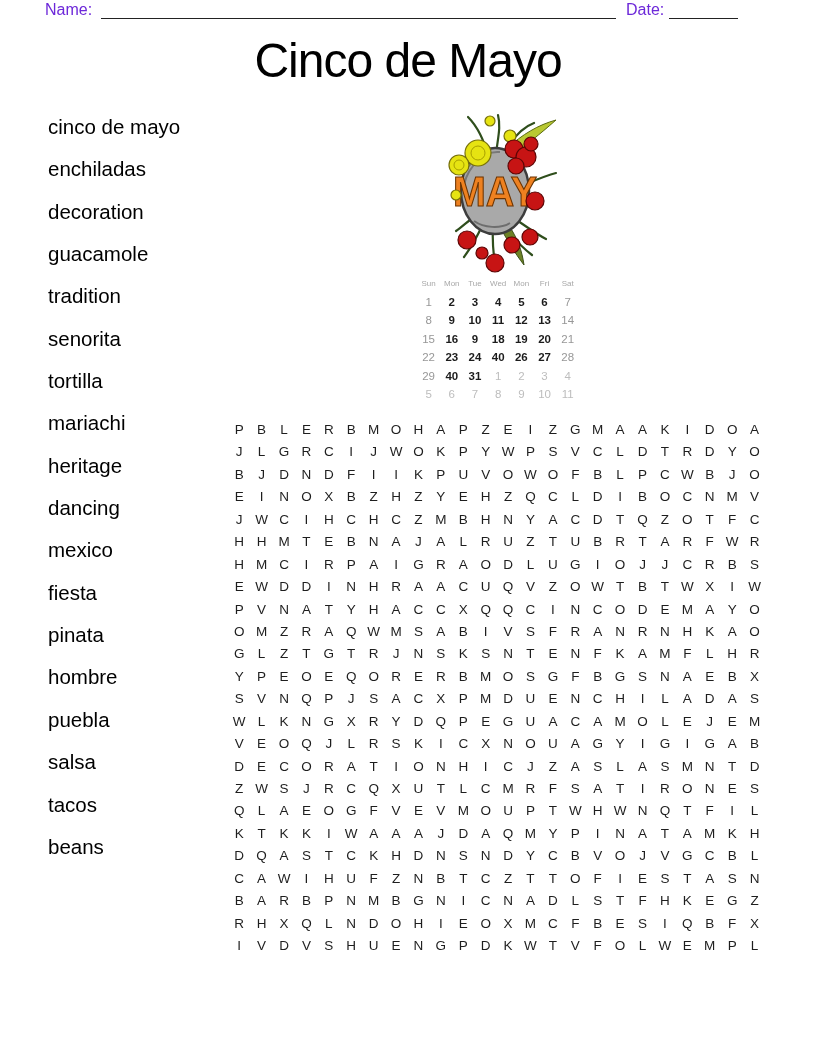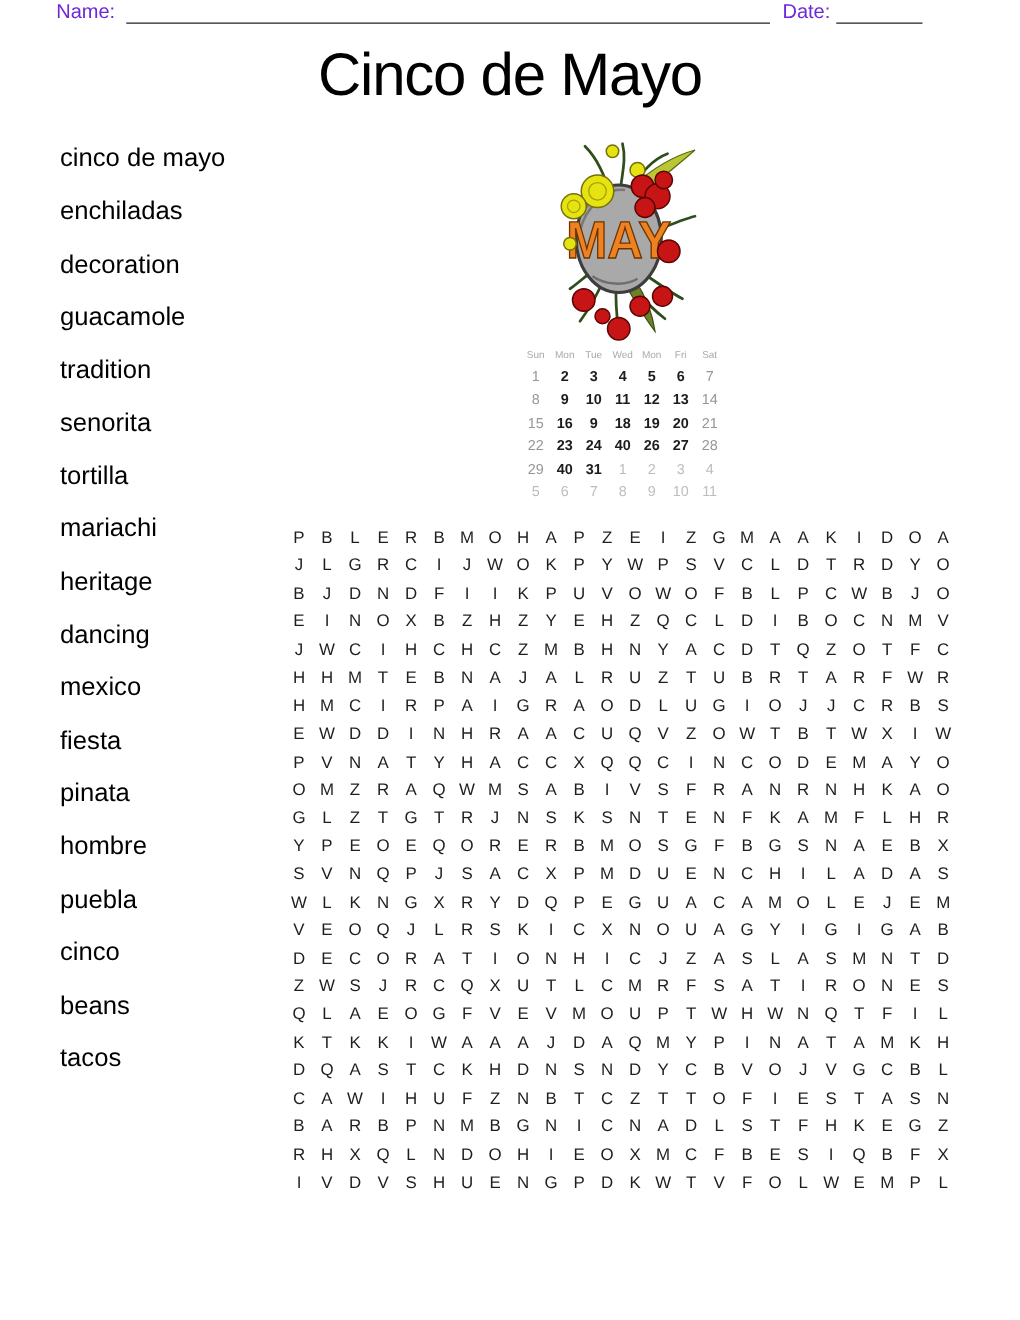--- a/index.html
+++ b/index.html
@@ -62,23 +62,23 @@
       <div class="word">senorita</div>
       <div class="word">tortilla</div>
       <div class="word">mariachi</div>
       <div class="word">heritage</div>
       <div class="word">dancing</div>
       <div class="word">mexico</div>
       <div class="word">fiesta</div>
       <div class="word">pinata</div>
       <div class="word">hombre</div>
       <div class="word">puebla</div>
-      <div class="word">cinco</div>
+      <div class="word">salsa</div>
+      <div class="word">tacos</div>
       <div class="word">beans</div>
-      <div class="word">tacos</div>
     </div>
 
   <svg class="illus" width="122" height="170" viewBox="0 0 122 170">
     <g stroke="#2f4e1c" stroke-width="2.2" fill="none" stroke-linecap="round">
       <path d="M52 50 C 45 30 40 18 30 8"></path>
       <path d="M58 45 C 60 28 63 18 60 6"></path>
       <path d="M65 45 C 75 28 85 18 96 14"></path>
       <path d="M88 75 C 100 70 110 66 118 64"></path>
       <path d="M45 115 C 38 130 32 140 26 148"></path>
       <path d="M55 120 C 54 135 56 148 57 156"></path>

